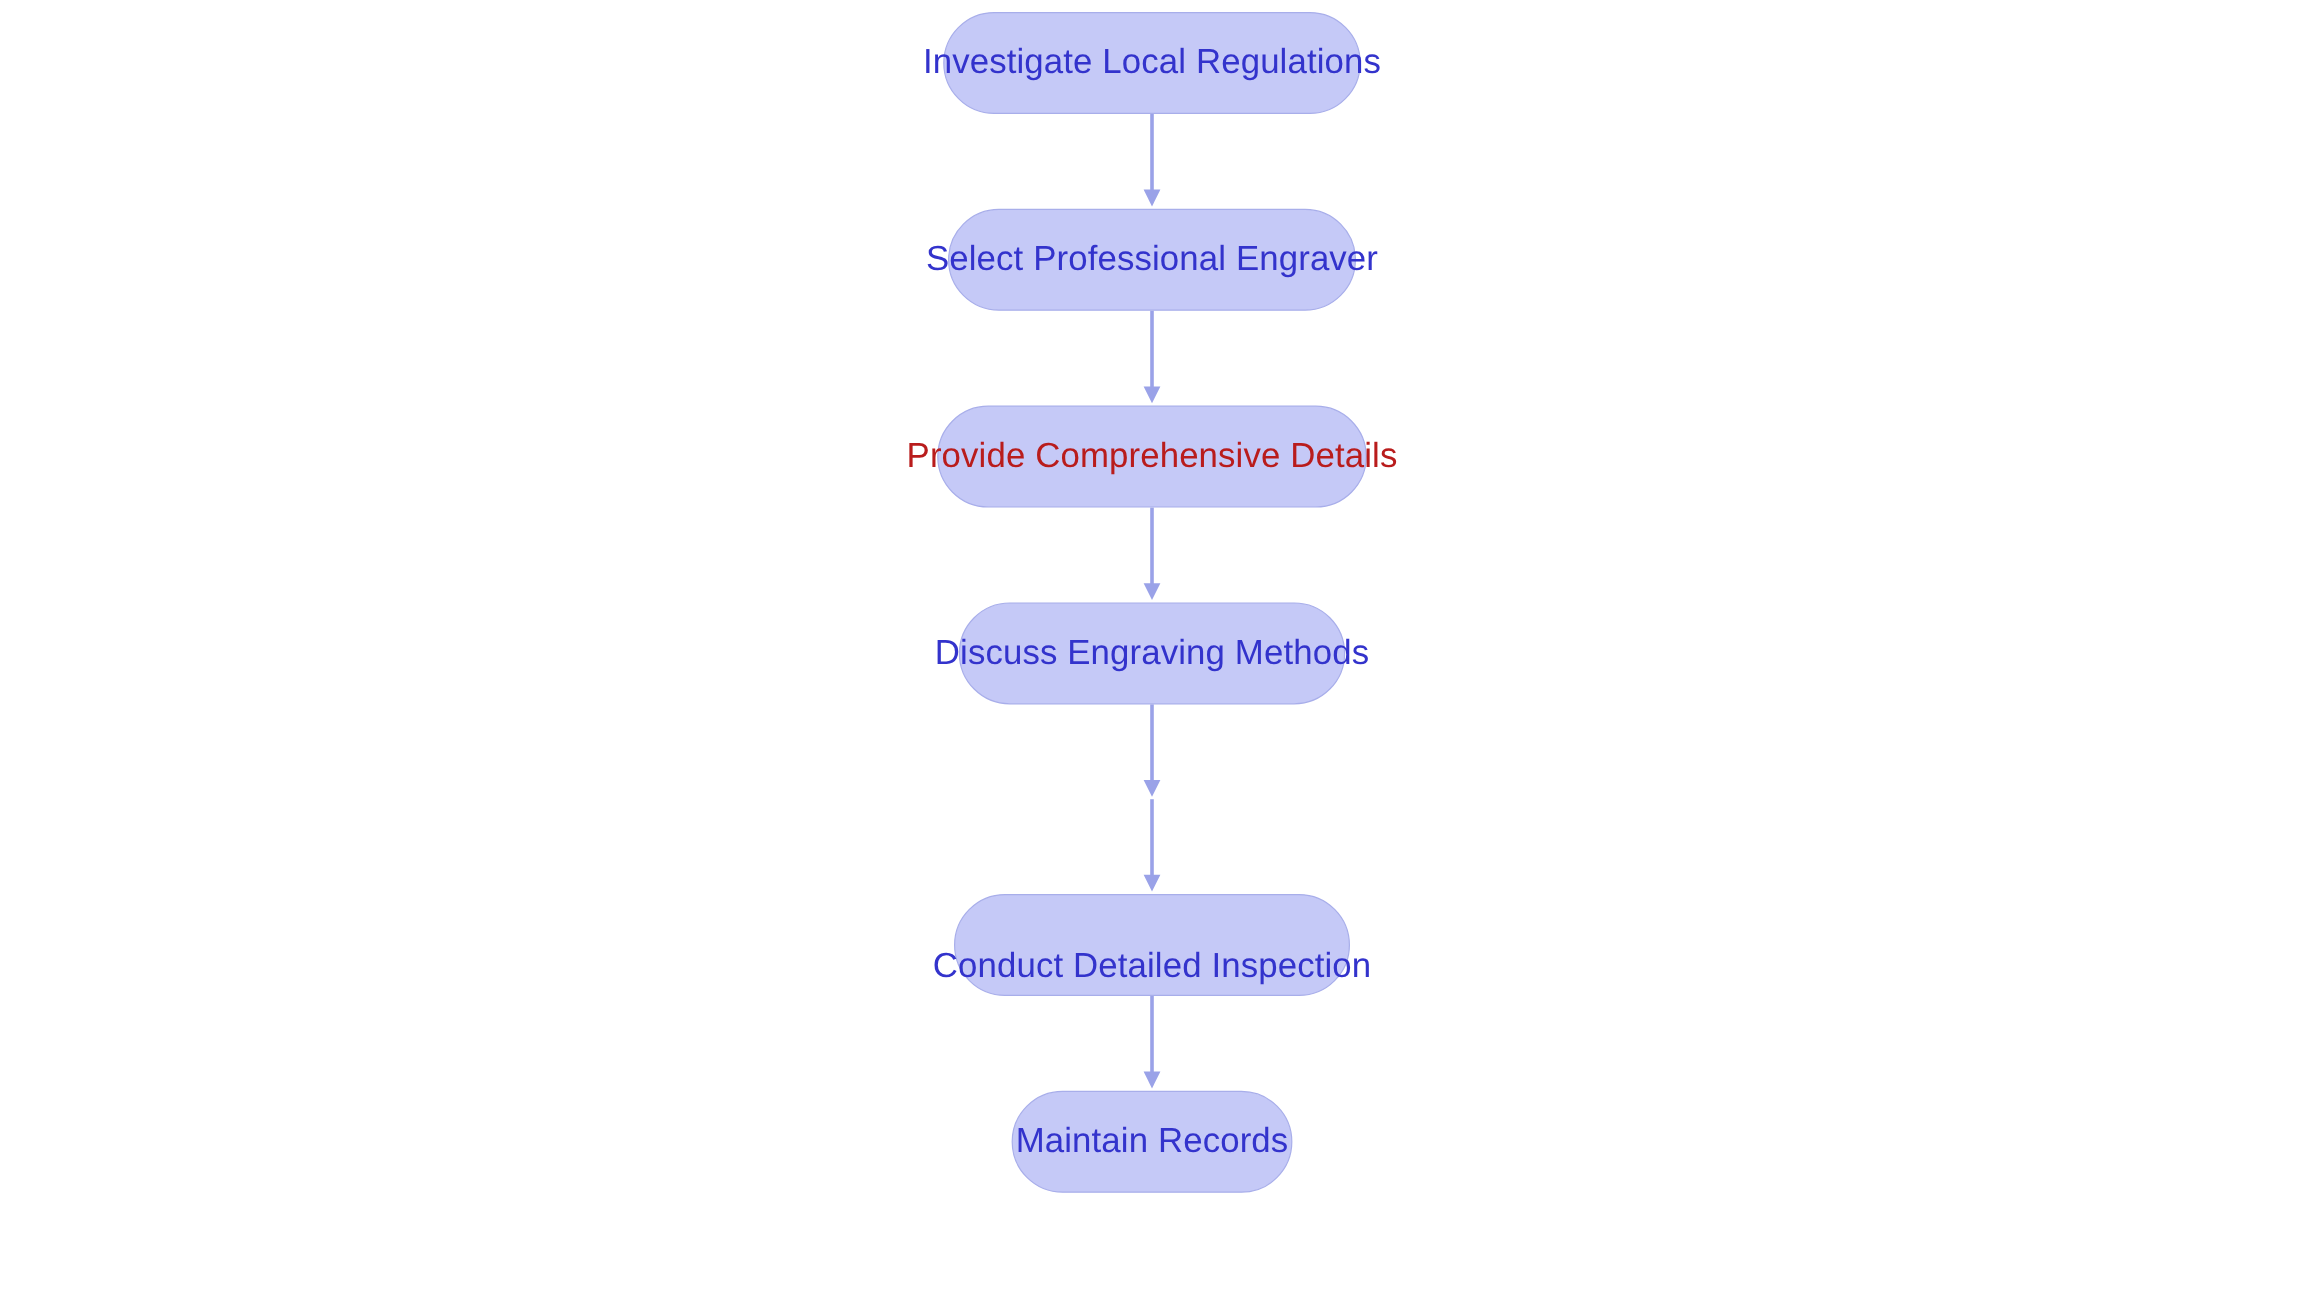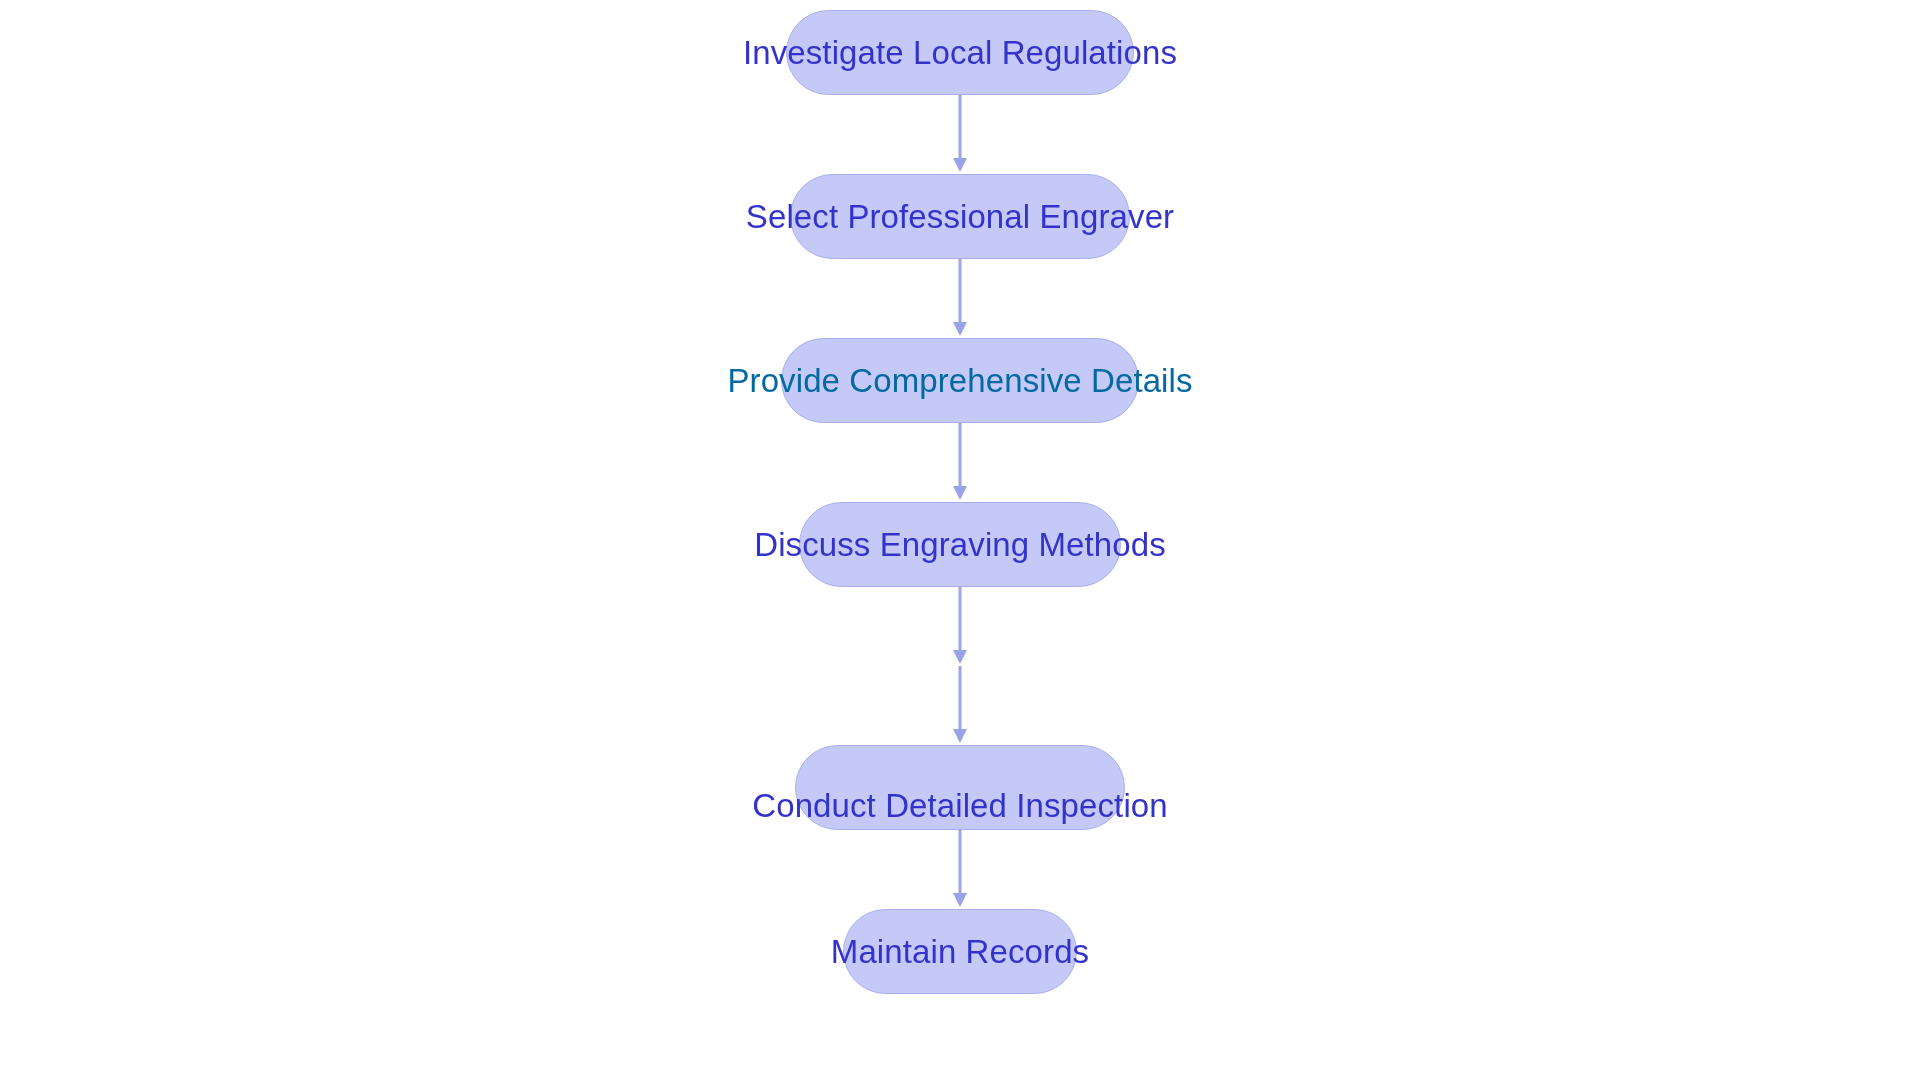--- a/index.html
+++ b/index.html
@@ -46,21 +46,21 @@
     justify-content: center;
     background: #c5c9f7;
     border: 1.6px solid #a8aeea;
     border-radius: 9999px;
     flex: 0 0 auto;
   }
 
   .flow-node-label {
     color: #3333cc;
     font-family: "Liberation Sans", sans-serif;
-    font-size: 33px;
+    font-size: 29px;
     font-weight: 400;
     line-height: 1;
     letter-spacing: 0.1px;
     white-space: nowrap;
     user-select: none;
   }
 
   
   .flow-connector {
     position: relative;
@@ -107,21 +107,21 @@
     </div>
 
     <div class="flow-connector">
       <svg viewBox="0 0 20 79" xmlns="http://www.w3.org/2000/svg" aria-hidden="true">
         <line class="connector-line" x1="10" y1="0" x2="10" y2="64" style="stroke: rgb(154, 162, 232);"></line>
         <polygon class="connector-head" points="3,63 17,63 10,77" style="fill: rgb(154, 162, 232);"></polygon>
       </svg>
     </div>
 
     <div class="flow-node" style="width: 358px; background: rgb(197, 201, 247); border-color: rgb(168, 174, 234);">
-      <span class="flow-node-label" style="color: #0369a1;">Provide Comprehensive Details</span>
+      <span class="flow-node-label" style="color: #b91c1c;">Provide Comprehensive Details</span>
     </div>
 
     <div class="flow-connector">
       <svg viewBox="0 0 20 79" xmlns="http://www.w3.org/2000/svg" aria-hidden="true">
         <line class="connector-line" x1="10" y1="0" x2="10" y2="64" style="stroke: rgb(154, 162, 232);"></line>
         <polygon class="connector-head" points="3,63 17,63 10,77" style="fill: rgb(154, 162, 232);"></polygon>
       </svg>
     </div>
 
     <div class="flow-node" style="width: 322px; background: rgb(197, 201, 247); border-color: rgb(168, 174, 234);">

